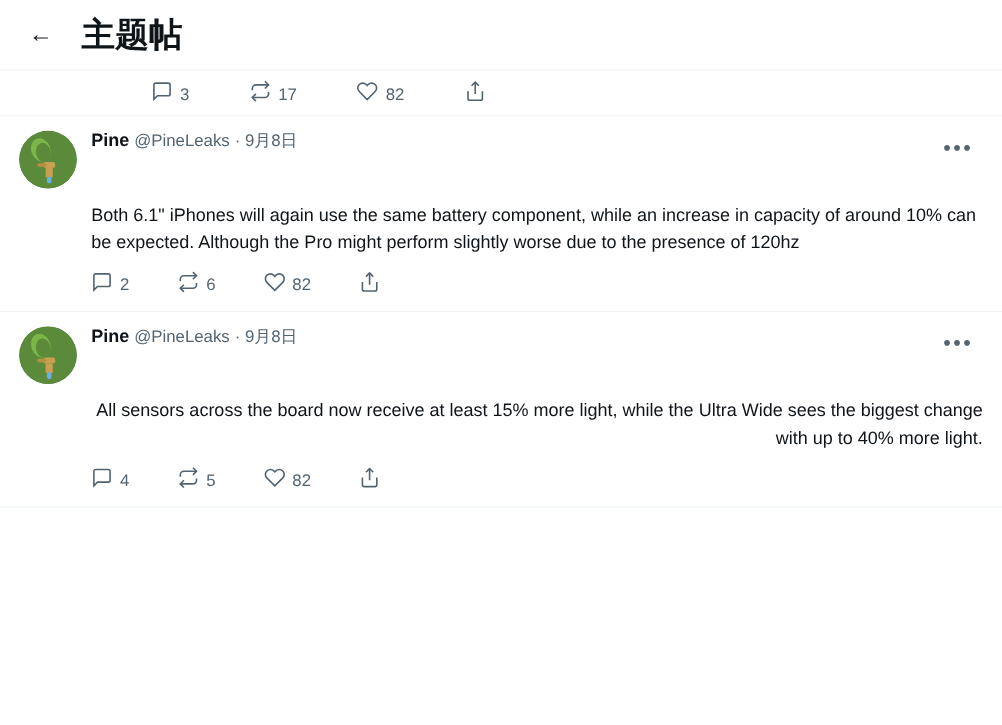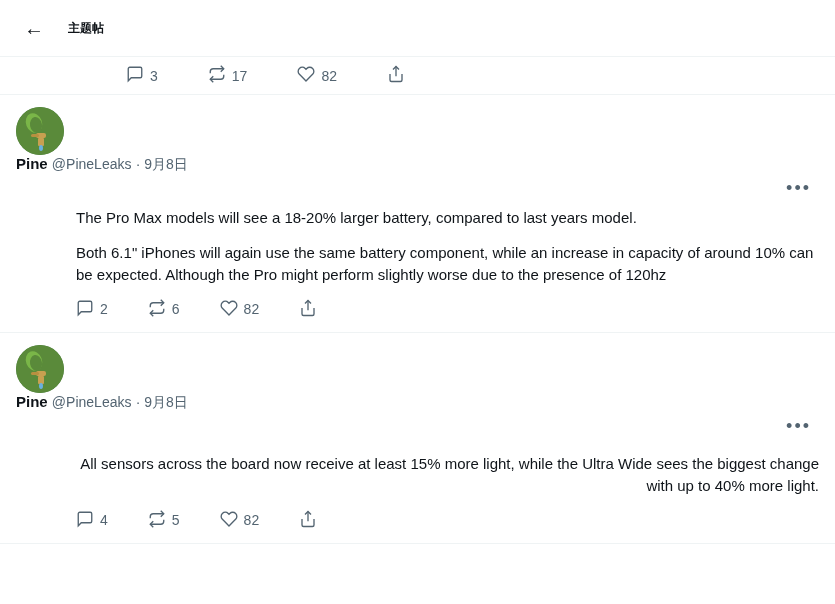--- a/index.html
+++ b/index.html
@@ -32,35 +32,34 @@
       border-radius: 50%;
       cursor: pointer;
       margin-right: 16px;
       flex-shrink: 0;
     }
     .back-arrow {
       font-size: 20px;
       color: #0f1419;
     }
     .header-title {
-      font-size: 12px;
+      font-size: 28px;
       font-weight: 700;
       color: #0f1419;
     }
 
     
     .tweet-container {
       padding: 12px 16px;
       border-bottom: 1px solid #eff3f4;
     }
     .tweet-header {
       display: flex;
       align-items: flex-start;
       margin-bottom: 4px;
-      flex-direction: column;
     }
     .avatar {
       width: 48px;
       height: 48px;
       border-radius: 50%;
       overflow: hidden;
       flex-shrink: 0;
       margin-right: 12px;
       background: #4a7c3f;
       display: flex;
@@ -213,21 +212,20 @@
     <div class="tweet-user-info">
       <span class="tweet-user-name">Pine</span>
       <span class="tweet-user-handle">@PineLeaks</span>
       <span class="tweet-date"> · </span>
       <span class="tweet-date">9月8日</span>
     </div>
     <div class="tweet-more-btn">•••</div>
   </div>
   <div class="tweet-body">
     <div class="tweet-text">
-      <p>The Pro Max models will see a 18-20% larger battery, compared to last years model.</p>
       <p style="margin-top:12px;">Both 6.1" iPhones will again use the same battery component, while an increase in capacity of around 10% can be expected. Although the Pro might perform slightly worse due to the presence of 120hz</p>
     </div>
     <div class="interaction-row">
       <div class="interaction-item">
         <span>
           <svg width="18" height="18" viewBox="0 0 24 24" fill="none" stroke="#536471" stroke-width="1.8">
             <path d="M21 15a2 2 0 01-2 2H7l-4 4V5a2 2 0 012-2h14a2 2 0 012 2z"></path>
           </svg>
         </span>
         <span class="interaction-count">2</span>

